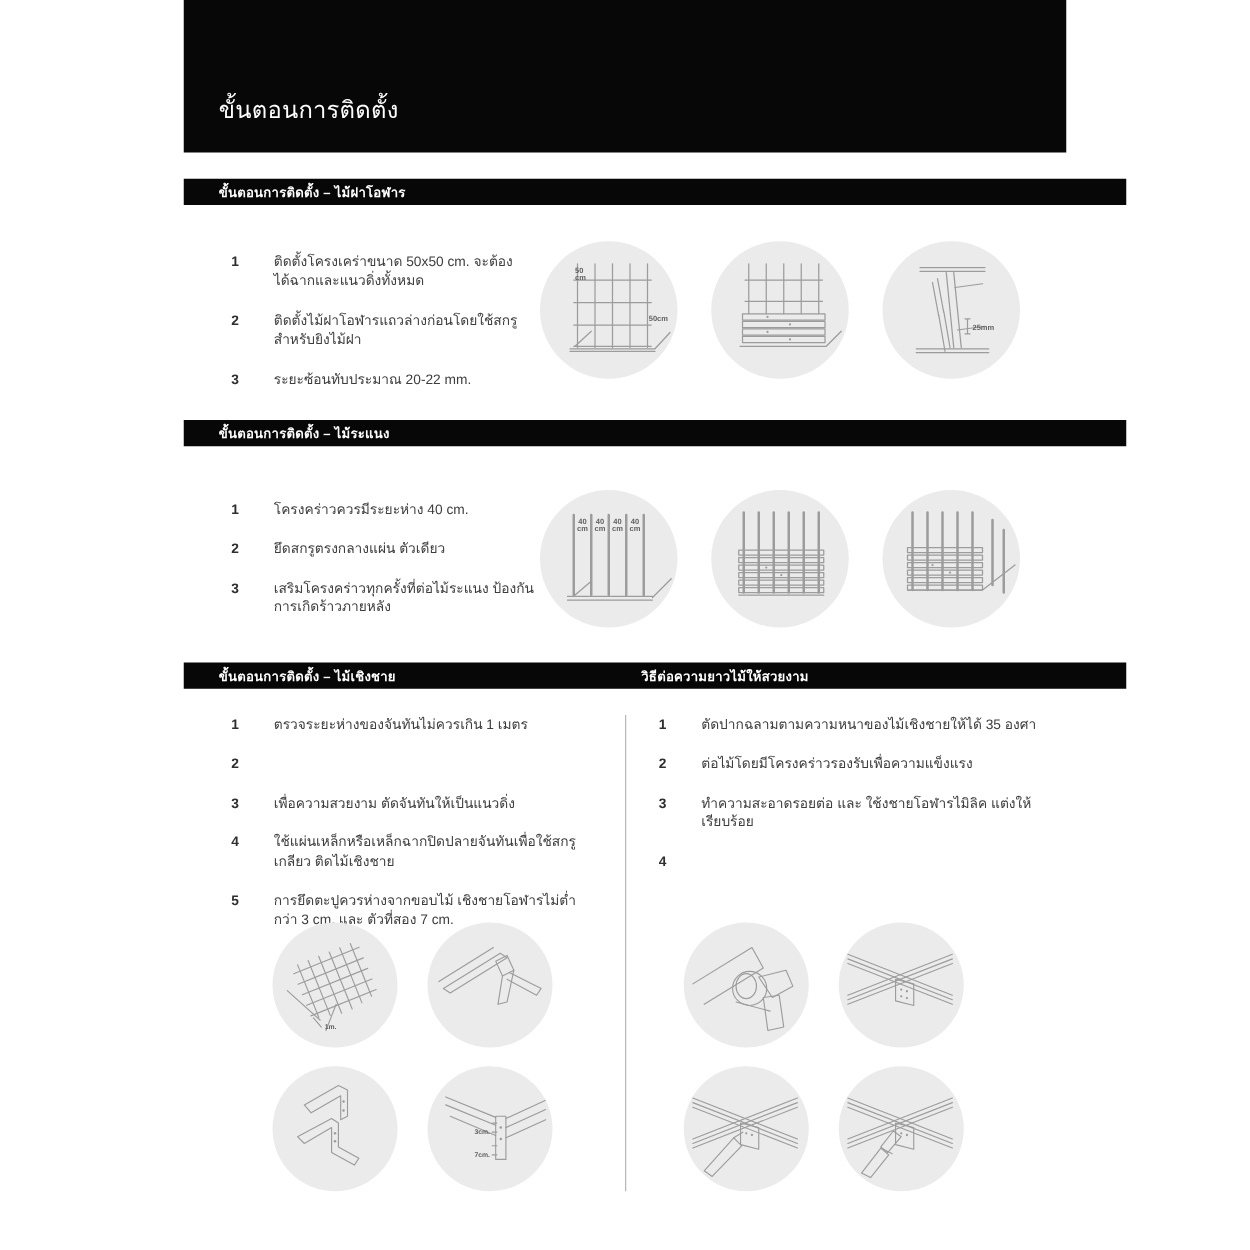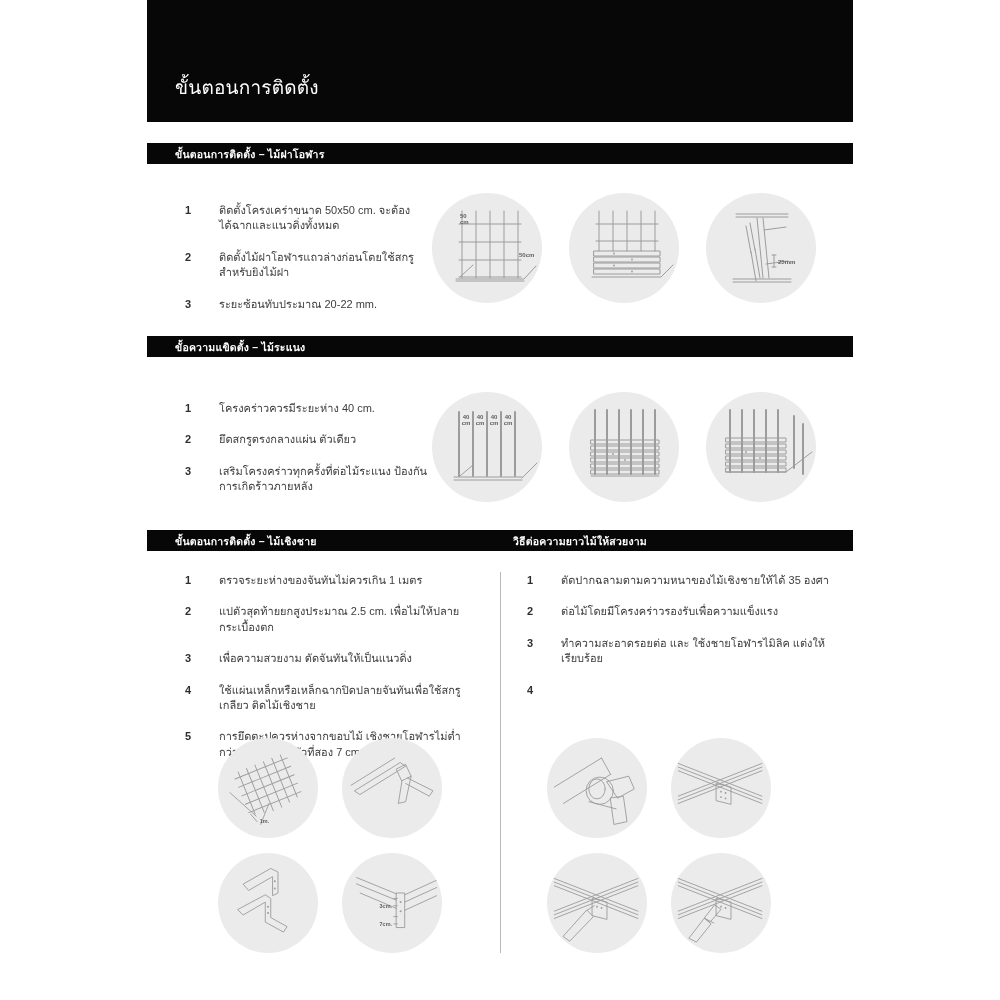--- a/index.html
+++ b/index.html
@@ -8,21 +8,21 @@
     font-family:"Liberation Sans",sans-serif;
   }
   
   .header-block{
     position:absolute;left:147px;top:0;width:706px;height:122px;background:#070707;
   }
   .header-block .title{
     position:absolute;left:28px;bottom:20px;color:#ffffff;font-size:19px;font-weight:500;letter-spacing:.2px;
   }
   .secbar{
-    position:absolute;left:147px;width:706px;height:21px;background:#070707;color:#ffffff;
+    position:absolute;left:147px;width:706px;height:21px;background:#070707;color:#ffffff;padding-left:48px;
   }
   .secbar .label{
     position:absolute;left:28px;top:50%;transform:translateY(-50%);
     font-size:10.5px;font-weight:600;letter-spacing:.2px;white-space:nowrap;
   }
   .secbar .label.second{left:366px;}
   #bar1{top:143px} #bar2{top:336px} #bar3{top:530px}
   
   .steps{position:absolute;}
   .step{display:flex;margin-bottom:16px;color:#3d3d3d;font-size:11px;line-height:1.4;}
@@ -116,21 +116,21 @@
         <path d="M51 25L57 85M57 25L63 85"></path>
         <path d="M44 30L49 57M40 33L45 60M49 56L54 85M45 59L50 88"></path>
         <path d="M58 37L80 34M60 71L82 68"></path>
         <path d="M68 62V74M66 62H70M66 74H70"></path>
         <text x="72" y="71">25mm</text>
       </svg>
     </div>
   </div>
 
   <div class="secbar" id="bar2">
-    <span class="label">ขั้อความแขิดตั้ง – ไม้ระแนง</span>
+    <span class="label">ขั้นตอนการติดตั้ง – ไม้ระแนง</span>
   </div>
 
   <div class="steps" id="steps2">
     <div class="step">
       <span class="num">1</span>
       <span class="txt">โครงคร่าวควรมีระยะห่าง 40 cm.</span>
     </div>
     <div class="step">
       <span class="num">2</span>
       <span class="txt">ยึดสกรูตรงกลางแผ่น ตัวเดียว</span>
@@ -194,21 +194,20 @@
 
   <div class="divider"></div>
 
   <div class="steps" id="steps3l">
     <div class="step">
       <span class="num">1</span>
       <span class="txt">ตรวจระยะห่างของจันทันไม่ควรเกิน 1 เมตร</span>
     </div>
     <div class="step">
       <span class="num">2</span>
-      <span class="txt">แปตัวสุดท้ายยกสูงประมาณ 2.5 cm. เพื่อไม่ให้ปลายกระเบื้องตก</span>
     </div>
     <div class="step">
       <span class="num">3</span>
       <span class="txt">เพื่อความสวยงาม ตัดจันทันให้เป็นแนวดิ่ง</span>
     </div>
     <div class="step">
       <span class="num">4</span>
       <span class="txt">ใช้แผ่นเหล็กหรือเหล็กฉากปิดปลายจันทันเพื่อใช้สกรูเกลียว ติดไม้เชิงชาย</span>
     </div>
     <div class="step">

